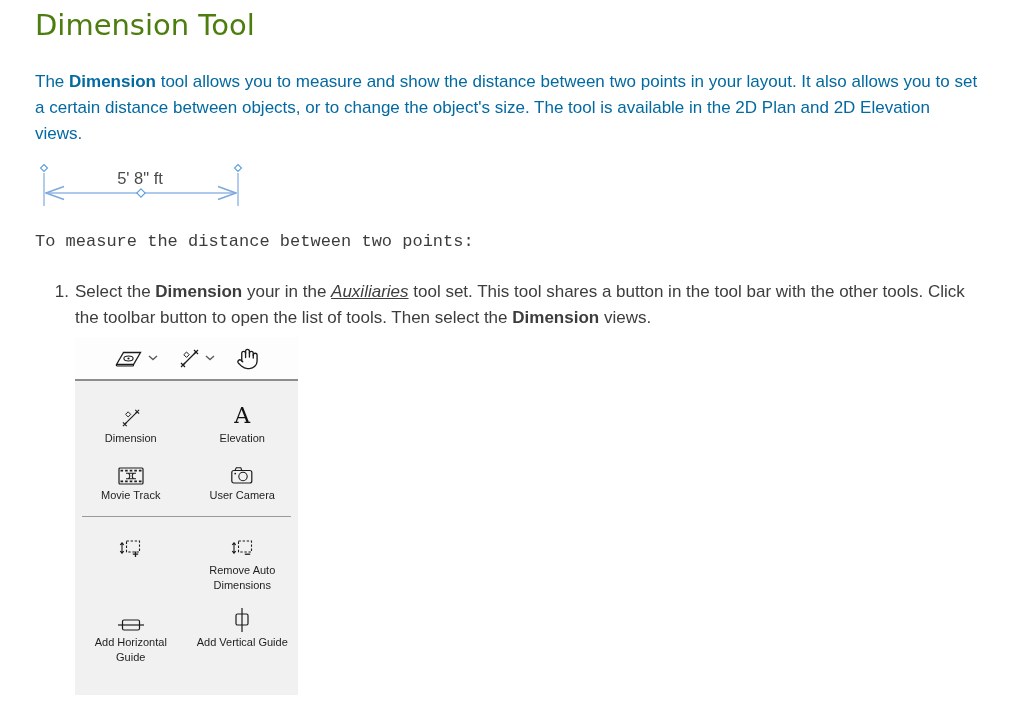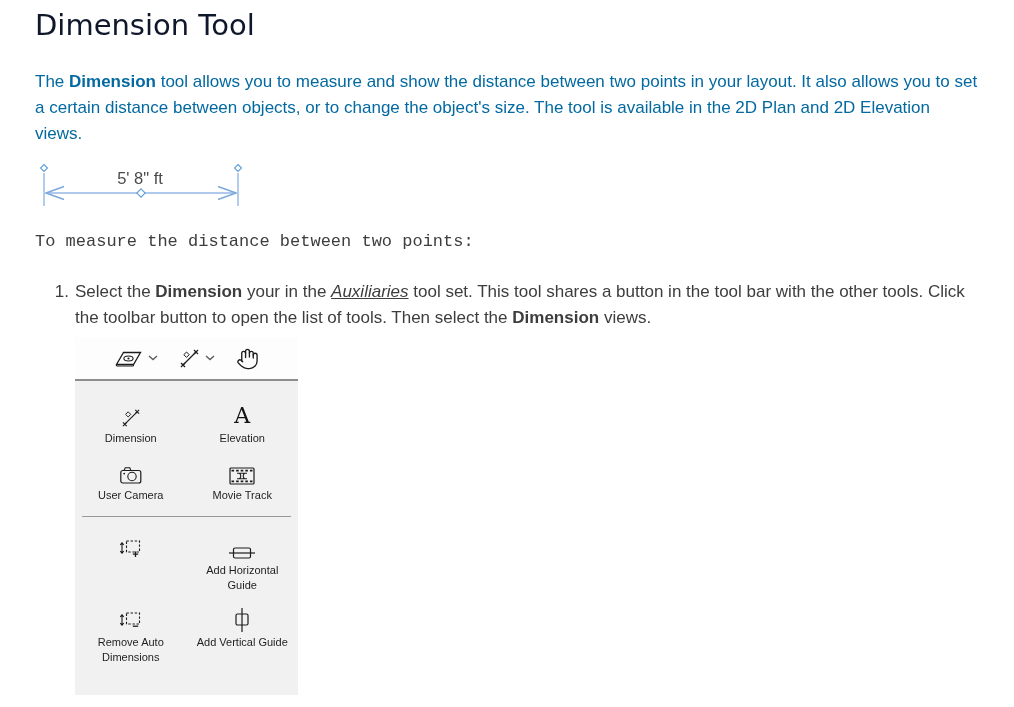--- a/index.html
+++ b/index.html
@@ -4,21 +4,21 @@
 <style>
   html,body{margin:0;padding:0;background:#ffffff;}
   body{
     width:1014px;height:707px;overflow:hidden;
     font-family:"Liberation Sans",sans-serif;
     color:#3d3d3d;
   }
   .content{padding:6px 34px 0 35px;width:945px;}
   h1.page-title{
     font-family:"DejaVu Sans","Liberation Sans",sans-serif;
-    font-size:29px;font-weight:400;color:#0f172a;
+    font-size:29px;font-weight:400;color:#4d7c0f;
     margin:2px 0 0 0;letter-spacing:0;
   }
   p.intro{
     margin:27px 0 0 0;font-size:17px;line-height:26px;color:#0369a1;width:945px;
   }
   .dim-figure{margin:13px 0 0 2px;display:block;}
   .measure-line{margin:17px 0 0 0;font-size:17px;line-height:26px;font-family:Liberation Mono, monospace;}
   .steps{margin:24px 0 0 0;}
   .step{display:flex;font-size:17px;line-height:26px;margin:0;}
   .step-num{width:34px;min-width:34px;text-align:right;padding-right:6px;color:#3d3d3d;}
@@ -132,74 +132,74 @@
               </div>
               <div class="tool-cell">
                 <div class="tool-icon">
                   <span class="annotation-glyph">A</span>
                 </div>
                 <div class="tool-label">Elevation</div>
               </div>
 
               <div class="tool-cell">
                 <div class="tool-icon">
+                  <svg width="26" height="18" viewBox="0 0 26 18">
+                    <rect x="1" y="1" width="24" height="16" rx="1" fill="none" stroke="#1c1c1c" stroke-width="1.2"></rect>
+                    <line x1="2.5" y1="3.6" x2="23.5" y2="3.6" stroke="#1c1c1c" stroke-width="1.7" stroke-dasharray="2.6,2"></line>
+                    <line x1="2.5" y1="14.4" x2="23.5" y2="14.4" stroke="#1c1c1c" stroke-width="1.7" stroke-dasharray="2.6,2"></line>
+                    <path d="M8,6.2 H18 M8,11.8 H18 M10.5,6.2 C12.2,7.5 12.2,10.5 10.5,11.8 M15.5,6.2 C13.8,7.5 13.8,10.5 15.5,11.8" fill="none" stroke="#1c1c1c" stroke-width="1.1"></path>
+                  </svg>
+                </div>
+                <div class="tool-label">Movie Track</div>
+              </div>
+              <div class="tool-cell">
+                <div class="tool-icon">
                   <svg width="24" height="20" viewBox="0 0 24 20">
                     <path d="M5,5.5 L6.3,2.8 L10.8,2.8 L11.8,5.5" fill="none" stroke="#1c1c1c" stroke-width="1.1"></path>
                     <rect x="1.8" y="5.5" width="20" height="12.5" rx="2" fill="none" stroke="#1c1c1c" stroke-width="1.2"></rect>
                     <circle cx="13" cy="11.5" r="4.2" fill="none" stroke="#1c1c1c" stroke-width="1.1"></circle>
                     <circle cx="5.2" cy="8.6" r="0.9" fill="#1c1c1c"></circle>
                   </svg>
                 </div>
                 <div class="tool-label">User Camera</div>
               </div>
-              <div class="tool-cell">
-                <div class="tool-icon">
-                  <svg width="26" height="18" viewBox="0 0 26 18">
-                    <rect x="1" y="1" width="24" height="16" rx="1" fill="none" stroke="#1c1c1c" stroke-width="1.2"></rect>
-                    <line x1="2.5" y1="3.6" x2="23.5" y2="3.6" stroke="#1c1c1c" stroke-width="1.7" stroke-dasharray="2.6,2"></line>
-                    <line x1="2.5" y1="14.4" x2="23.5" y2="14.4" stroke="#1c1c1c" stroke-width="1.7" stroke-dasharray="2.6,2"></line>
-                    <path d="M8,6.2 H18 M8,11.8 H18 M10.5,6.2 C12.2,7.5 12.2,10.5 10.5,11.8 M15.5,6.2 C13.8,7.5 13.8,10.5 15.5,11.8" fill="none" stroke="#1c1c1c" stroke-width="1.1"></path>
-                  </svg>
-                </div>
-                <div class="tool-label">Movie Track</div>
-              </div>
             </div>
 
             <hr class="panel-divider">
 
             <div class="tool-grid">
               <div class="tool-cell">
                 <div class="tool-icon">
                   <svg width="23" height="22" viewBox="0 0 23 22">
                     <rect x="7.5" y="3" width="13" height="11" fill="none" stroke="#1c1c1c" stroke-width="1.1" stroke-dasharray="2.4,1.7"></rect>
                     <path d="M3,4.5 V15.5 M3,4.5 L1.3,7 M3,4.5 L4.7,7 M3,15.5 L1.3,13 M3,15.5 L4.7,13" fill="none" stroke="#1c1c1c" stroke-width="1.1"></path>
                     <path d="M16.5,13.5 V19 M13.8,16.2 H19.2" stroke="#1c1c1c" stroke-width="1.3"></path>
                   </svg>
                 </div>
               </div>
               <div class="tool-cell">
                 <div class="tool-icon">
-                  <svg width="26" height="14" viewBox="0 0 26 14">
-                    <line x1="0" y1="7" x2="26" y2="7" stroke="#1c1c1c" stroke-width="1.2"></line>
-                    <rect x="4.5" y="2" width="17" height="10" rx="1.5" fill="none" stroke="#1c1c1c" stroke-width="1.2"></rect>
-                  </svg>
-                </div>
-                <div class="tool-label">Add Horizontal Guide</div>
-              </div>
-
-              <div class="tool-cell">
-                <div class="tool-icon">
                   <svg width="23" height="22" viewBox="0 0 23 22">
                     <rect x="7.5" y="3" width="13" height="11" fill="none" stroke="#1c1c1c" stroke-width="1.1" stroke-dasharray="2.4,1.7"></rect>
                     <path d="M3,4.5 V15.5 M3,4.5 L1.3,7 M3,4.5 L4.7,7 M3,15.5 L1.3,13 M3,15.5 L4.7,13" fill="none" stroke="#1c1c1c" stroke-width="1.1"></path>
                     <path d="M13.8,16.2 H19.2" stroke="#1c1c1c" stroke-width="1.3"></path>
                   </svg>
                 </div>
                 <div class="tool-label">Remove Auto Dimensions</div>
               </div>
+
+              <div class="tool-cell">
+                <div class="tool-icon">
+                  <svg width="26" height="14" viewBox="0 0 26 14">
+                    <line x1="0" y1="7" x2="26" y2="7" stroke="#1c1c1c" stroke-width="1.2"></line>
+                    <rect x="4.5" y="2" width="17" height="10" rx="1.5" fill="none" stroke="#1c1c1c" stroke-width="1.2"></rect>
+                  </svg>
+                </div>
+                <div class="tool-label">Add Horizontal Guide</div>
+              </div>
               <div class="tool-cell">
                 <div class="tool-icon">
                   <svg width="16" height="24" viewBox="0 0 16 24">
                     <line x1="8" y1="0" x2="8" y2="24" stroke="#1c1c1c" stroke-width="1.2"></line>
                     <rect x="2" y="6" width="12" height="11" rx="1.5" fill="none" stroke="#1c1c1c" stroke-width="1.2"></rect>
                   </svg>
                 </div>
                 <div class="tool-label">Add Vertical Guide</div>
               </div>
             </div>

